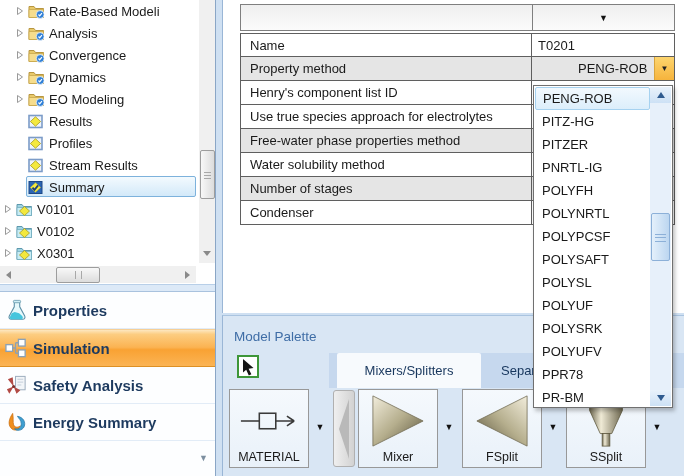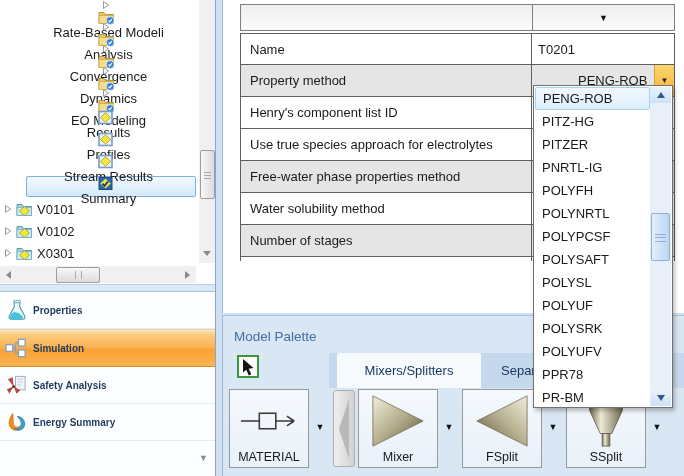--- a/index.html
+++ b/index.html
@@ -2,21 +2,21 @@
 <html><head>
 <meta charset="utf-8">
 <style>
   html,body{margin:0;padding:0;}
   #app{position:relative;width:684px;height:476px;background:#cfe0f2;overflow:hidden;
        font-family:"Liberation Sans",sans-serif;font-size:13px;color:#1a1a1a;-webkit-user-select:none;}
   
   .tree-panel{position:absolute;left:0;top:0;width:215px;height:284px;background:#fff;}
   .tree-viewport{position:absolute;left:0;top:0;width:199px;height:264px;overflow:hidden;}
   .tree-item{position:relative;height:22px;display:flex;align-items:center;white-space:nowrap;}
-  .tree-item.d1{padding-left:16px;flex-direction:column;}
+  .tree-item.d1{padding-left:16px;}
   .tree-item.d0{padding-left:4px;}
   .tw{width:12px;display:inline-flex;align-items:center;flex:none;}
   .ticon{width:19px;display:inline-flex;align-items:center;flex:none;position:relative;z-index:1;}
   .tlabel{padding-left:2px;position:relative;z-index:1;}
   .tree-item.selected::before{content:"";position:absolute;left:26px;right:3px;top:0;bottom:1px;
       background:linear-gradient(180deg,#f3fafe,#d3e9f9);border:1px solid #7db2dc;border-radius:2px;}
   
   .vsb{position:absolute;left:199px;top:0;width:16px;height:263px;background:#f0f0f0;}
   .vsb .thumb{position:absolute;left:1px;top:150px;width:13px;height:47px;border:1px solid #9d9d9d;border-radius:2px;
       background:linear-gradient(90deg,#f8f8f8,#dcdcdc);}
@@ -33,34 +33,34 @@
   .hsb .thumb{position:absolute;left:56px;top:1px;width:42px;height:14px;border:1px solid #9d9d9d;border-radius:2px;
       background:linear-gradient(180deg,#f8f8f8,#dcdcdc);}
   .grip-v{position:absolute;top:3px;bottom:3px;left:50%;width:5px;margin-left:-3px;
       border-left:1px solid #a8a8a8;border-right:1px solid #a8a8a8;}
   .left-divider{position:absolute;left:0;top:284px;width:216px;height:7px;background:#dce9f7;border-top:1px solid #b8cfe8;}
   
   .nav-panel{position:absolute;left:0;top:291px;width:216px;height:185px;background:#fdfeff;border-top:1px solid #a9c2de;}
   .nav-item{position:relative;height:36px;display:flex;align-items:center;padding-left:3px;
       border-bottom:1px solid #e2ecf7;cursor:default;}
   .nav-item .nicon{width:27px;display:flex;justify-content:center;flex:none;}
-  .nav-item .nlabel{font-weight:bold;font-size:10px;color:#1d3a5f;padding-left:3px;}
+  .nav-item .nlabel{font-weight:bold;font-size:15px;color:#1d3a5f;padding-left:3px;}
   .nav-item.selected{background:linear-gradient(180deg,#fde7c0 0%,#fccd81 12%,#fbb352 48%,#f9a233 55%,#fbb455 100%);
       border-top:1px solid #f6cf96;border-bottom:1px solid #dd9025;}
   .more-arrow{position:absolute;right:8px;bottom:14px;font-size:9px;color:#7d8fa0;color:#7d8fa0;}
   
   .main-edge{position:absolute;left:215px;top:0;width:1px;height:476px;background:#8aa6c6;}
   .form-panel{position:absolute;left:222px;top:0;width:462px;height:313px;background:#fff;
       border-left:1px solid #9ab6d6;}
   .grid-header{position:absolute;left:17px;top:4px;width:435px;height:27px;display:flex;box-sizing:border-box;
       border:1px solid #7f7f7f;background:linear-gradient(180deg,#efefef,#fbfbfb);}
   .grid-header .hc1{width:292px;border-right:1px solid #7f7f7f;box-sizing:border-box;}
   .grid-header .hc2{flex:1;display:flex;align-items:center;justify-content:center;font-size:9px;color:#111;}
   .grid-viewport{position:absolute;left:17px;top:33px;width:435px;height:228px;overflow:hidden;}
-  .grid-row{display:flex;height:32px;box-sizing:border-box;border:1px solid #5f5f5f;border-top:none;background:#fff;}
+  .grid-row{display:flex;height:24px;box-sizing:border-box;border:1px solid #5f5f5f;border-top:none;background:#fff;}
   .grid-row:first-child{border-top:1px solid #5f5f5f;}
   .grid-row.alt{background:#e5e5e5;gap:40px;}
   .grid-row .c1{width:291px;box-sizing:border-box;border-right:1px solid #5f5f5f;display:flex;align-items:center;padding-left:9px;}
   .grid-row .c2{flex:1;position:relative;display:flex;align-items:center;padding-left:6px;}
   .combo-btn{position:absolute;right:0;top:0;bottom:0;width:19px;display:flex;align-items:center;justify-content:center;
       background:linear-gradient(180deg,#fdd56e,#f6b33c);border-left:1px solid #d9a43a;font-size:8px;color:#222;cursor:default;}
   
   .dropdown{position:absolute;left:533px;top:85px;width:140px;height:323px;background:#fff;border:1px solid #707070;
       z-index:30;box-shadow:2px 3px 4px rgba(0,0,0,.25);box-sizing:border-box;}
   .dd-list{position:absolute;left:1px;top:1px;bottom:1px;right:22px;}

